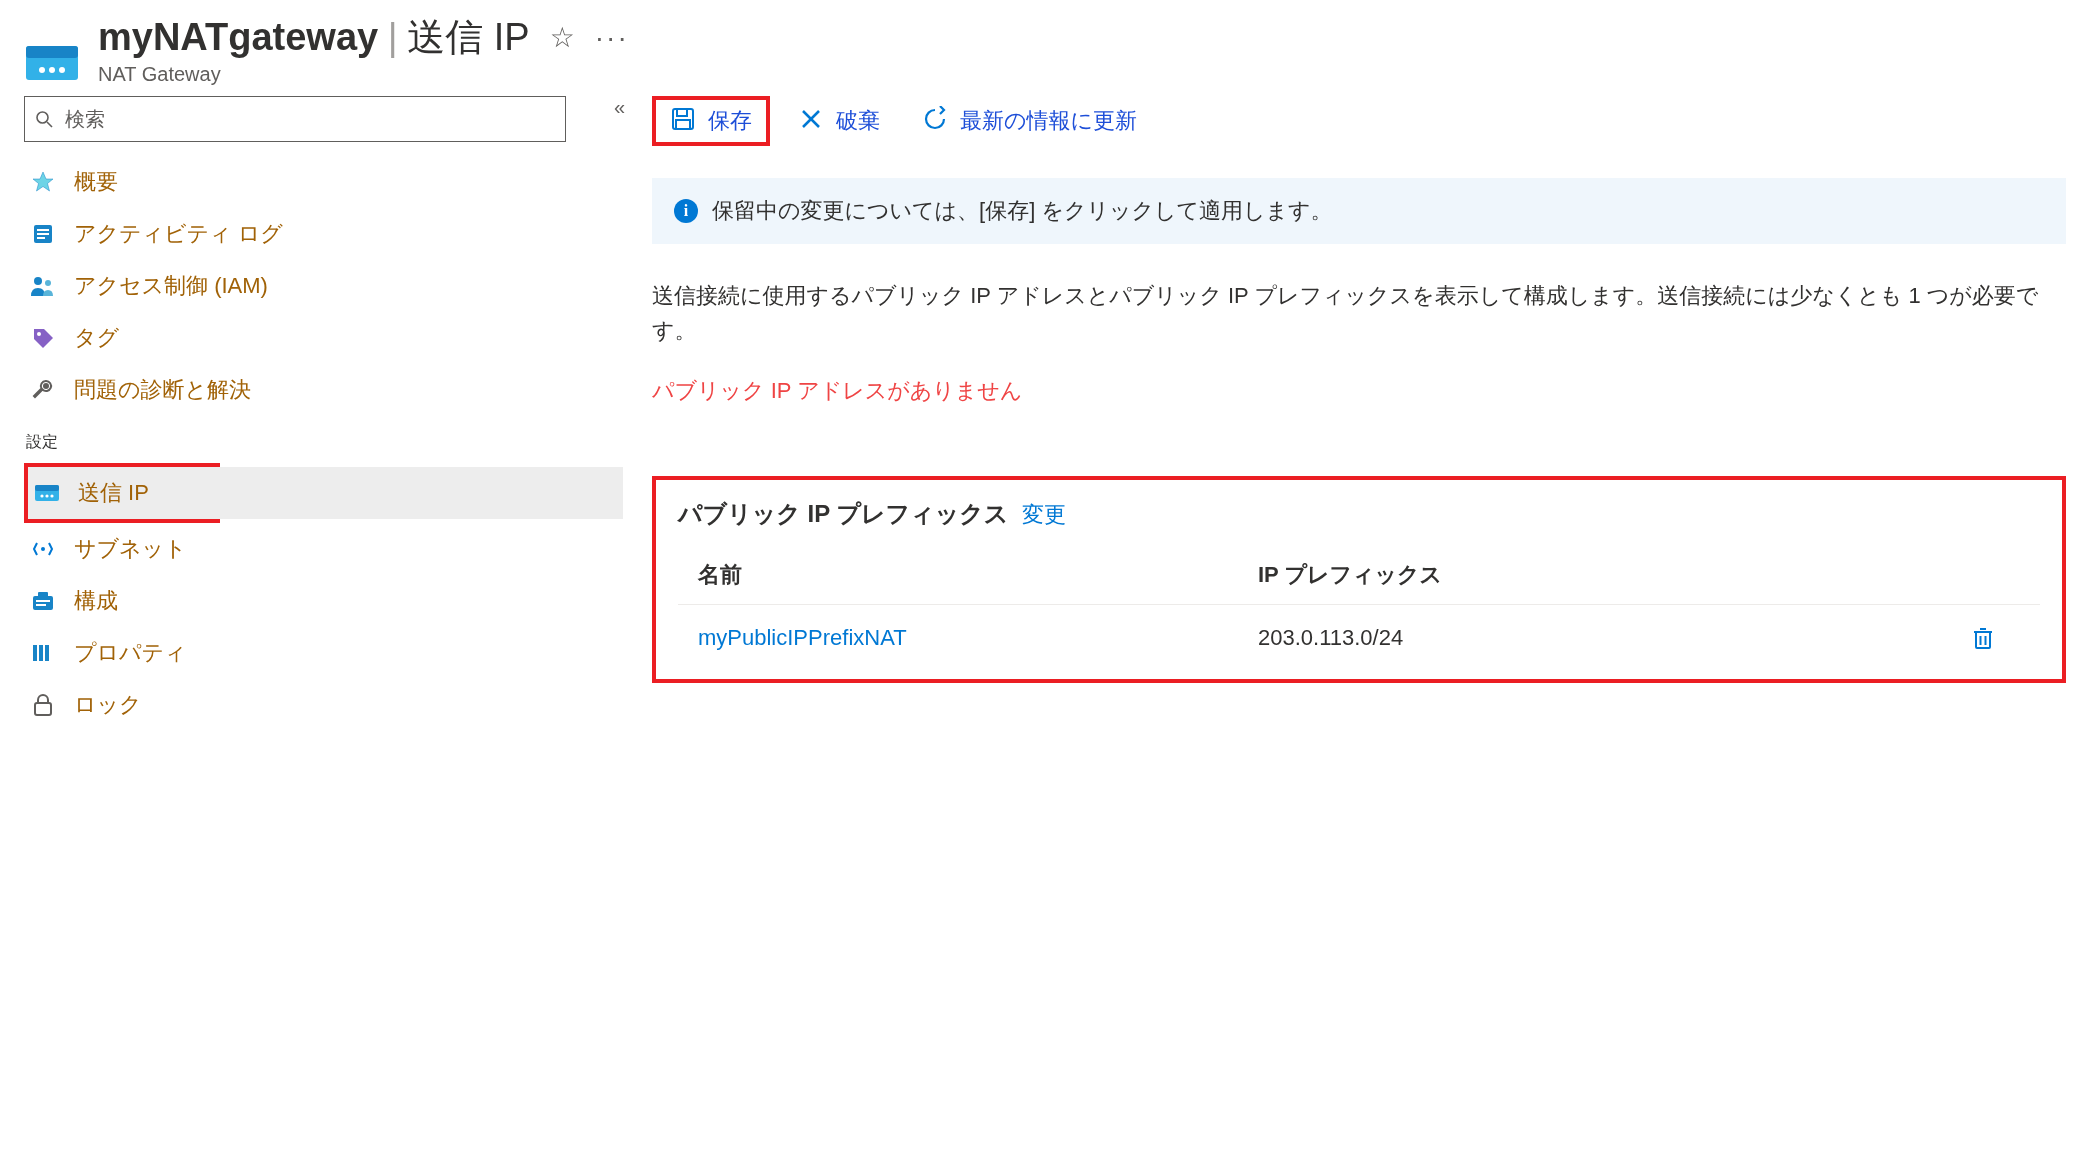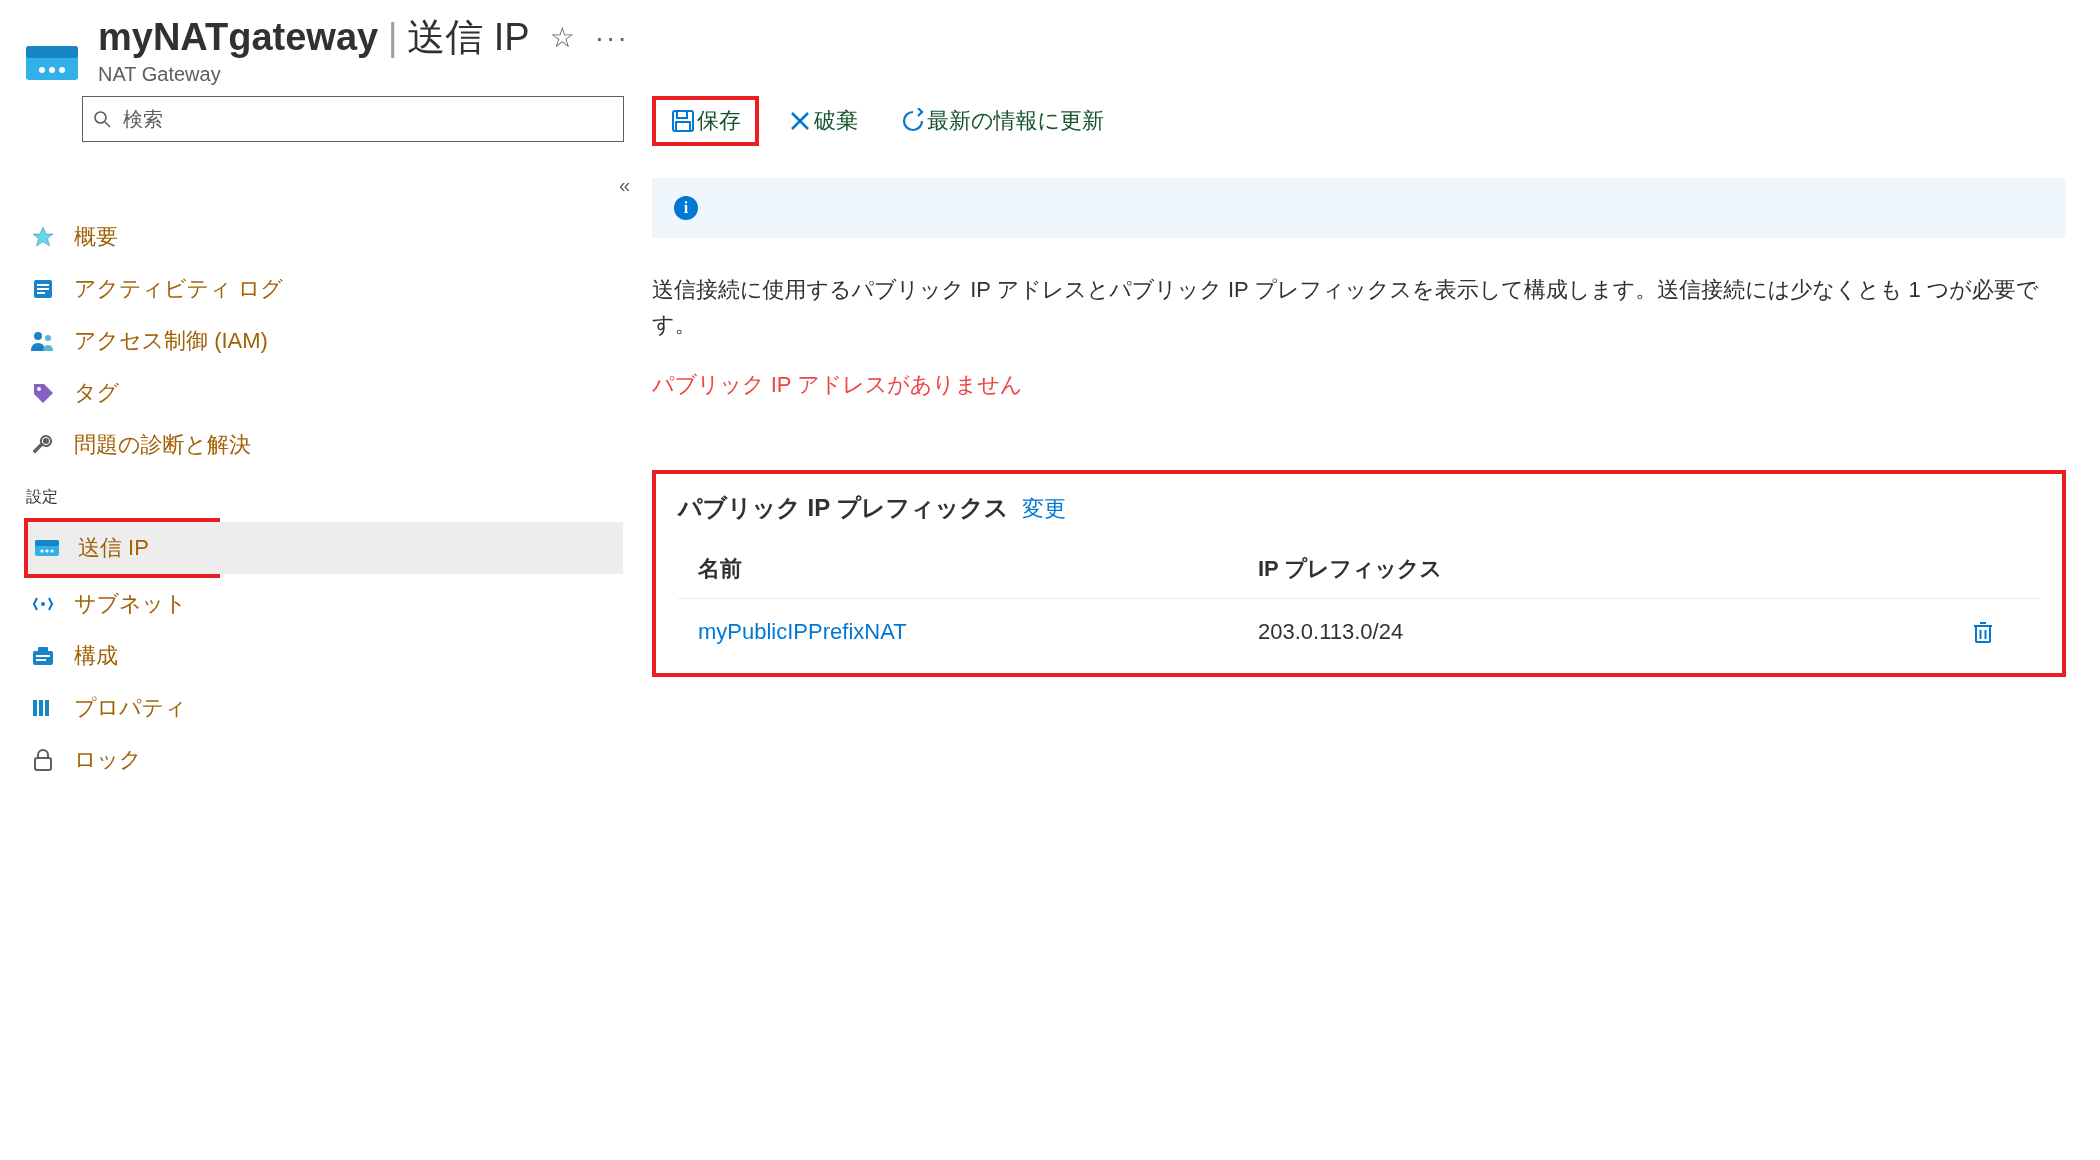--- a/index.html
+++ b/index.html
@@ -71,24 +71,23 @@
     align-items: flex-start;
     gap: 28px;
     margin-top: 10px;
   }
   .sidebar {
     width: 600px;
     flex-shrink: 0;
   }
   .search-row {
     display: flex;
-    align-items: flex-end;
-    gap: 32px;
+    align-items: flex-start;
+    gap: 48px;
     margin-bottom: 14px;
-    flex-direction: column;
   }
   .search-box {
     display: flex;
     align-items: center;
     gap: 10px;
     border: 1px solid #605e5c;
     height: 44px;
     padding: 0 10px;
     width: 520px;
   }
@@ -148,24 +147,23 @@
     padding-right: 10px;
   }
   .toolbar {
     display: flex;
     align-items: center;
     gap: 14px;
     margin-bottom: 32px;
   }
   .tool-btn {
     display: flex;
-    align-items: center;
-    gap: 1px;
-    font-size: 22px;
-    color: #14532d;
+    gap: 12px;
+    font-size: 22px;
+    color: #1d4ed8;
     padding: 6px 14px;
     cursor: pointer;
   }
   .tool-btn .ticon {
     width: 26px;
     height: 26px;
     display: flex;
     align-items: center;
     justify-content: center;
     color: #0078d4;
@@ -447,20 +445,21 @@
                 <path d="M13 4 a9 9 0 1 0 9 9" fill="none" stroke="#0078d4" stroke-width="2.2"></path>
                 <polyline points="18,2 22,6 18,10" fill="none" stroke="#0078d4" stroke-width="2.2" transform="translate(0,-2)"></polyline>
               </svg>
           </span>
           <span>最新の情報に更新</span>
         </span>
       </div>
 
       <div class="info-banner">
         <span class="info-circle">i</span>
+        <span>保留中の変更については、[保存] をクリックして適用します。</span>
       </div>
 
       <div class="desc">送信接続に使用するパブリック IP アドレスとパブリック IP プレフィックスを表示して構成します。送信接続には少なくとも 1 つが必要です。</div>
 
 
       <div class="no-data">パブリック IP アドレスがありません</div>
 
       <div class="prefix-box">
         <div>
           <span class="sub-heading">パブリック IP プレフィックス</span>

